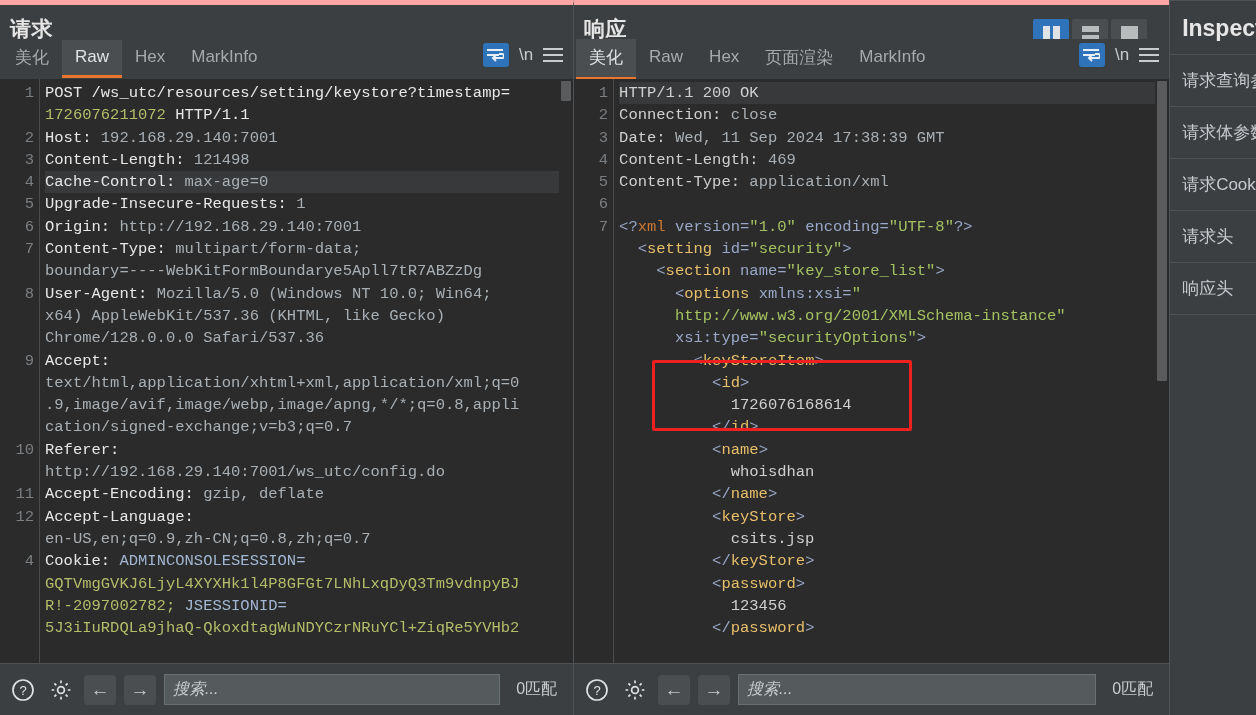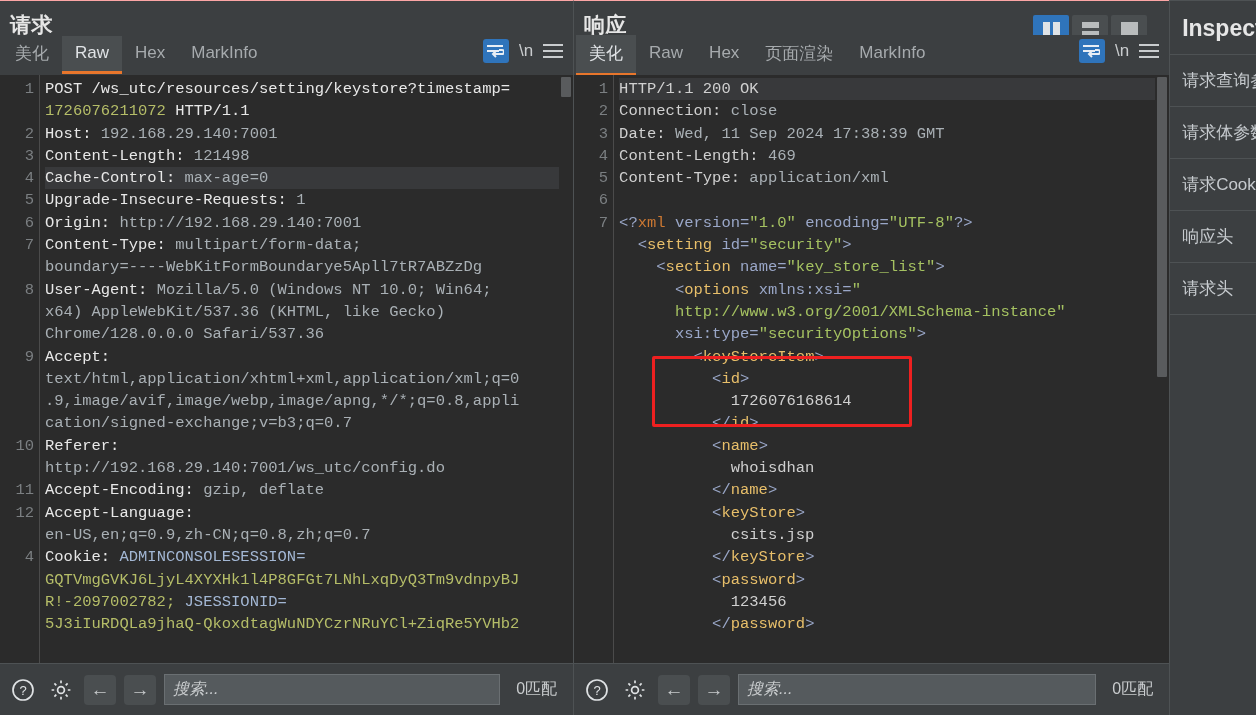--- a/index.html
+++ b/index.html
@@ -19,21 +19,21 @@
     display: flex;
     flex-direction: row;
   }
 
   
   .pane {
     position: relative;
     display: flex;
     flex-direction: column;
     background: #86efac;
-    border-top: 1px solid #fca5a5;
+    border-top: 5px solid #fca5a5;
     overflow: hidden;
   }
   .pane.request  { width: 574px; }
   .pane.response { width: 596px; border-left: 1px solid #4e5254; }
 
   .pane-title {
     color: #e6e6e6;
     font-size: 21px;
     font-weight: bold;
     padding: 10px 0 4px 10px;
@@ -476,17 +476,17 @@
       <div class="search-input">搜索...</div>
       <div class="match-count">0匹配</div>
     </div>
   </section>
 
   <aside class="inspector">
     <div class="inspector-title">Inspector</div>
     <div class="insp-item">请求查询参数</div>
     <div class="insp-item">请求体参数</div>
     <div class="insp-item">请求Cookie</div>
+    <div class="insp-item">请求头</div>
     <div class="insp-item">响应头</div>
-    <div class="insp-item">请求头</div>
   </aside>
 
 </div>
 
 </body></html>

